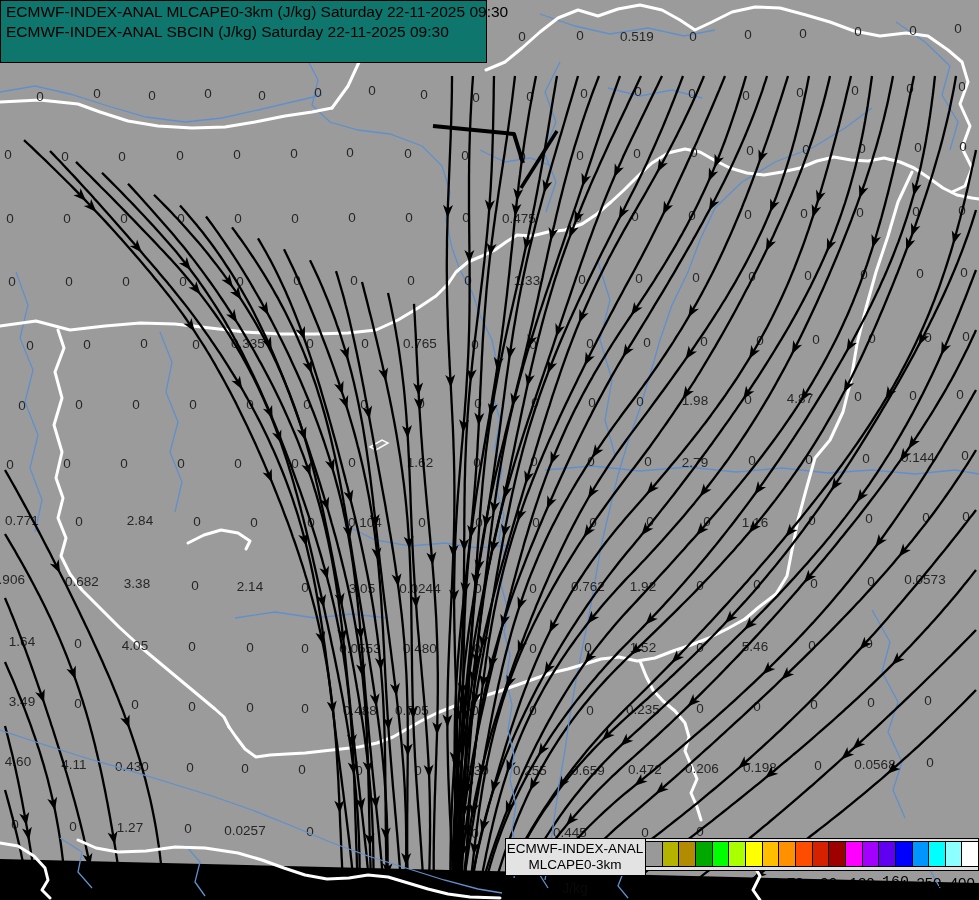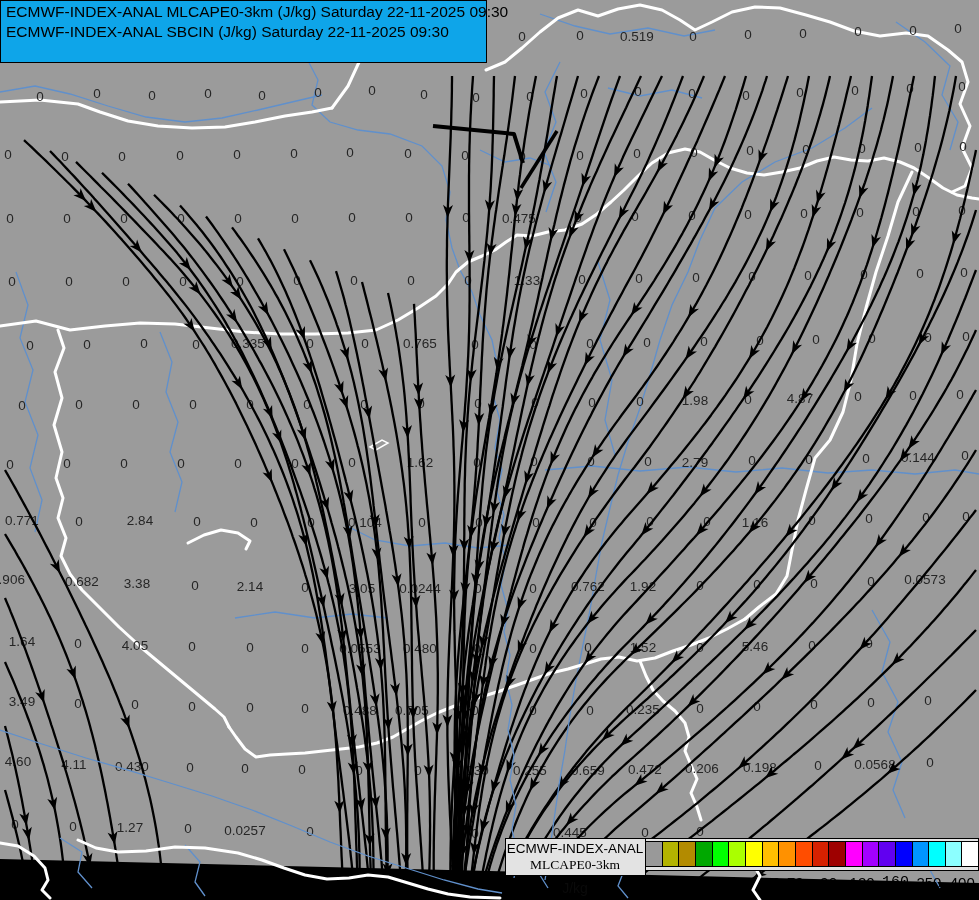--- a/index.html
+++ b/index.html
@@ -4,37 +4,37 @@
 <style>
   html,body{margin:0;padding:0;}
   body{
     width:979px;height:900px;position:relative;overflow:hidden;
     background:#9b9b9b;
     font-family:"Liberation Sans",sans-serif;
   }
   #map-svg{position:absolute;left:0;top:0;z-index:1;}
   #info-box{
     position:absolute;left:0;top:0;width:487px;height:63px;
-    background:#0ea5e9;border:1px solid #000;box-sizing:border-box;
+    background:#0f766e;border:1px solid #000;box-sizing:border-box;
     z-index:5;color:#000;font-size:15.5px;line-height:20px;
     padding:1px 0 0 5px;white-space:nowrap;
   }
   #colorbar{
     position:absolute;left:505px;top:838px;width:474px;height:62px;z-index:5;
   }
   .cbar-strip{
     position:absolute;left:0;top:0;width:474px;height:33px;
     background:#e3e3e3;border:1px solid #000;box-sizing:border-box;
   }
   .cbar-panel{
     position:absolute;left:0;top:0;width:141px;height:38px;
     background:#e3e3e3;border:1px solid #000;box-sizing:border-box;
   }
   .cbar-title{position:absolute;left:0;width:140px;text-align:center;color:#000;font-size:13.5px;}
-  .t1{top:3px;} .t2{top:19px;font-family:Liberation Serif, serif;}
+  .t1{top:3px;} .t2{top:19px;}
   .cbar-units{position:absolute;left:0;top:42px;width:140px;text-align:center;color:#0a0a0a;font-size:14px;}
   #swatch-row{
     position:absolute;left:140px;top:3px;width:334px;height:26px;
     display:flex;border:1px solid #000;box-sizing:border-box;
   }
   .swatch{flex:1 1 auto;border-right:1px solid #000;}
   .swatch:last-child{border-right:none;}
   .cbar-tick{
     position:absolute;top:36px;transform:translateX(-50%);
     color:#000;font-size:15px;

